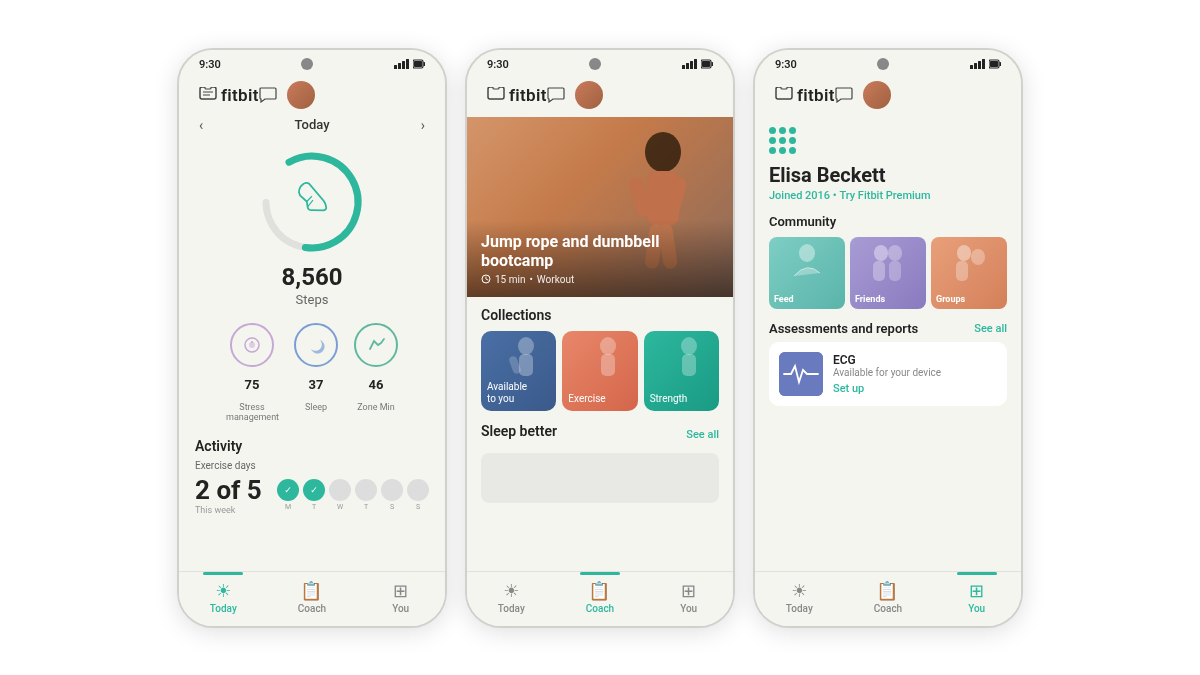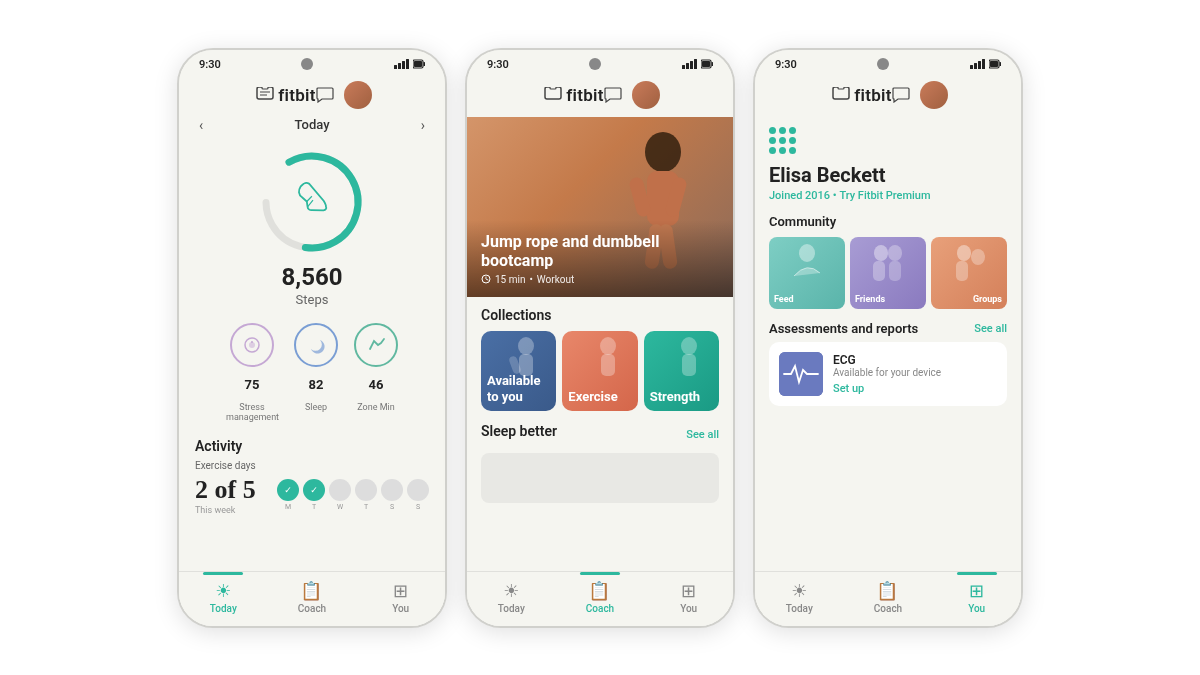--- a/index.html
+++ b/index.html
@@ -49,21 +49,21 @@
     }
     .camera-notch {
       width: 12px;
       height: 12px;
       background: #888;
       border-radius: 50%;
     }
     .phone-header {
       display: flex;
       align-items: center;
-      justify-content: center;
+      justify-content: flex-start;
       padding: 6px 16px 8px;
       background: #f5f5f0;
       flex-shrink: 0;
     }
     .header-icon {
       width: 26px;
       height: 26px;
       display: flex;
       align-items: center;
       justify-content: center;
@@ -197,21 +197,20 @@
     }
     .exercise-row {
       display: flex;
       align-items: center;
       justify-content: space-between;
     }
     .exercise-count {
       font-size: 26px;
       font-weight: 700;
       color: #222;
-      font-family: Liberation Serif, serif;
     }
     .exercise-subtext {
       font-size: 9px;
       color: #999;
     }
     .day-dots {
       display: flex;
       gap: 4px;
       align-items: center;
     }
@@ -344,22 +343,22 @@
       display: flex;
       align-items: flex-end;
       padding: 6px 6px;
       position: relative;
       overflow: hidden;
     }
     .collection-card.available { background: linear-gradient(135deg, #4a6fa5, #3a5a8a); }
     .collection-card.favorites { background: linear-gradient(135deg, #e8876a, #d4664a); }
     .collection-card.strength { background: linear-gradient(135deg, #2db89e, #1a9a84); }
     .collection-label {
-      font-size: 13px;
-      font-weight: 700;
+      font-size: 10px;
+      font-weight: 400;
       color: white;
       line-height: 1.2;
     }
     .sleep-better-header {
       display: flex;
       align-items: center;
       justify-content: space-between;
       margin-bottom: 6px;
     }
     .see-all {
@@ -419,21 +418,21 @@
       border-radius: 8px;
       display: flex;
       flex-direction: column;
       justify-content: flex-end;
       padding: 5px;
       overflow: hidden;
       position: relative;
     }
     .community-card.feed { background: linear-gradient(135deg, #7ecec4, #5ab4aa); }
     .community-card.friends { background: linear-gradient(135deg, #a89cd4, #8a7abf); }
-    .community-card.groups { background: linear-gradient(135deg, #e8a07a, #d4805a); text-align: right; }
+    .community-card.groups { background: linear-gradient(135deg, #e8a07a, #d4805a); }
     .community-label {
       font-size: 9px;
       font-weight: 700;
       color: white;
     }
     .assessments-header {
       display: flex;
       align-items: center;
       justify-content: space-between;
       margin-bottom: 6px;
@@ -559,21 +558,21 @@
           </div>
           <div class="metric-value">75</div>
           <div class="metric-label">Stress<br>management</div>
         </div>
         <div class="metric-item">
           <div class="metric-circle sleep">
             <svg width="20" height="20" viewBox="0 0 20 20">
               <path d="M14 5 A7 7 0 1 1 5 14 A5 5 0 0 0 14 5z" fill="#7a9ed4" opacity="0.7"></path>
             </svg>
           </div>
-          <div class="metric-value">82</div>
+          <div class="metric-value">37</div>
           <div class="metric-label">Sleep</div>
         </div>
         <div class="metric-item">
           <div class="metric-circle zone">
             <svg width="20" height="20" viewBox="0 0 20 20">
               <path d="M4 14 L8 6 L12 10 L15 8 L18 4" stroke="#60b8a0" stroke-width="1.8" fill="none" stroke-linecap="round"></path>
             </svg>
           </div>
           <div class="metric-value">46</div>
           <div class="metric-label">Zone Min</div>

